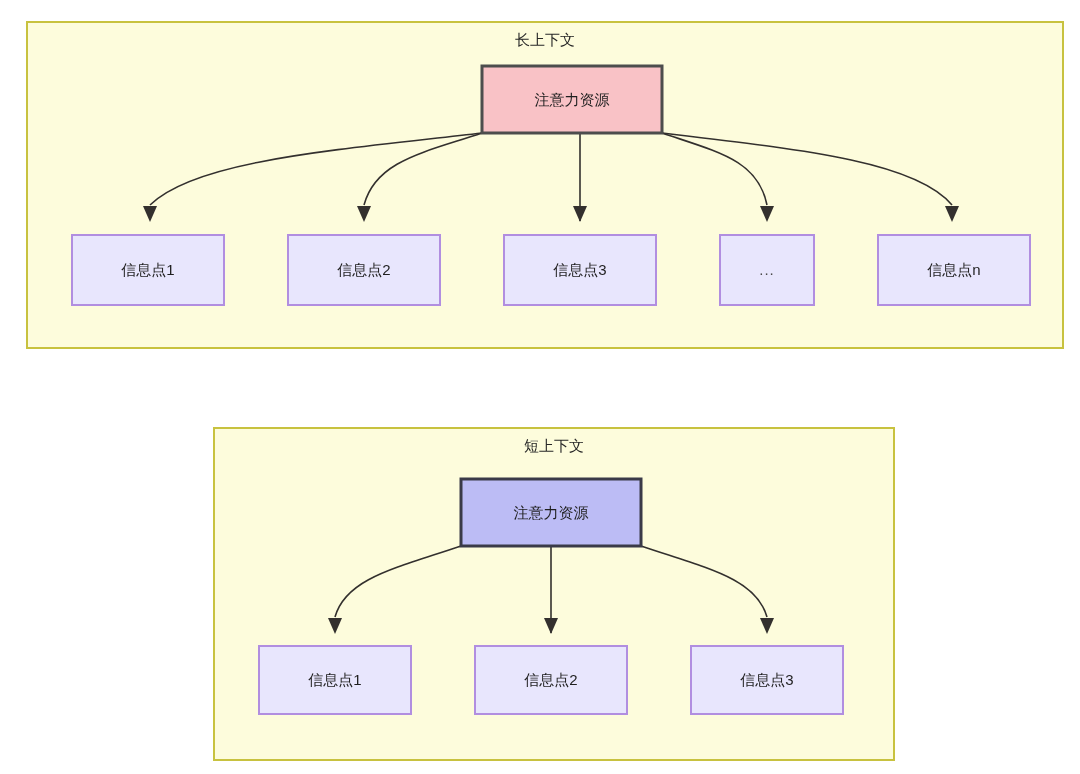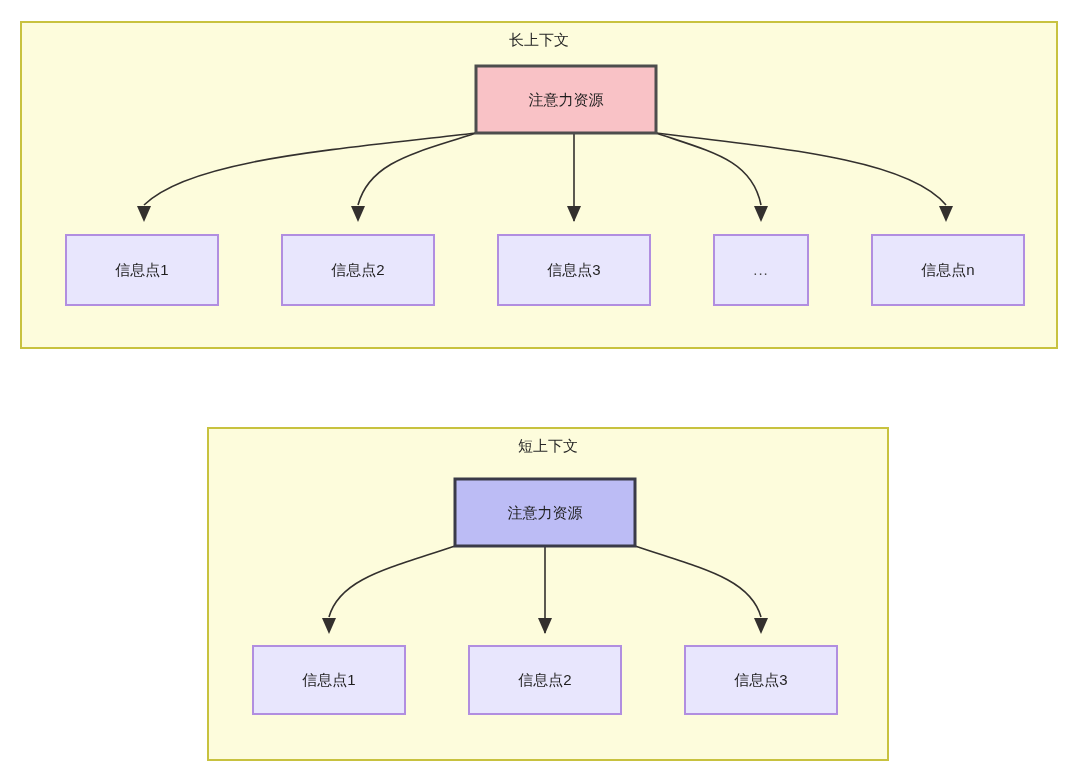--- a/index.html
+++ b/index.html
@@ -9,21 +9,21 @@
   }
   body {
     width: 1080px;
     height: 774px;
     position: relative;
     font-family: "Liberation Sans", "DejaVu Sans", sans-serif;
     overflow: hidden;
   }
   #stage {
     position: absolute;
-    left: 0; top: 0;
+    left: 6px; top: 0;
     width: 1012px;
     height: 774px;
     text-align: right;
   }
   svg.canvas {
     position: absolute;
     left: 0; top: 0;
     width: 1080px;
     height: 774px;
     display: block;

